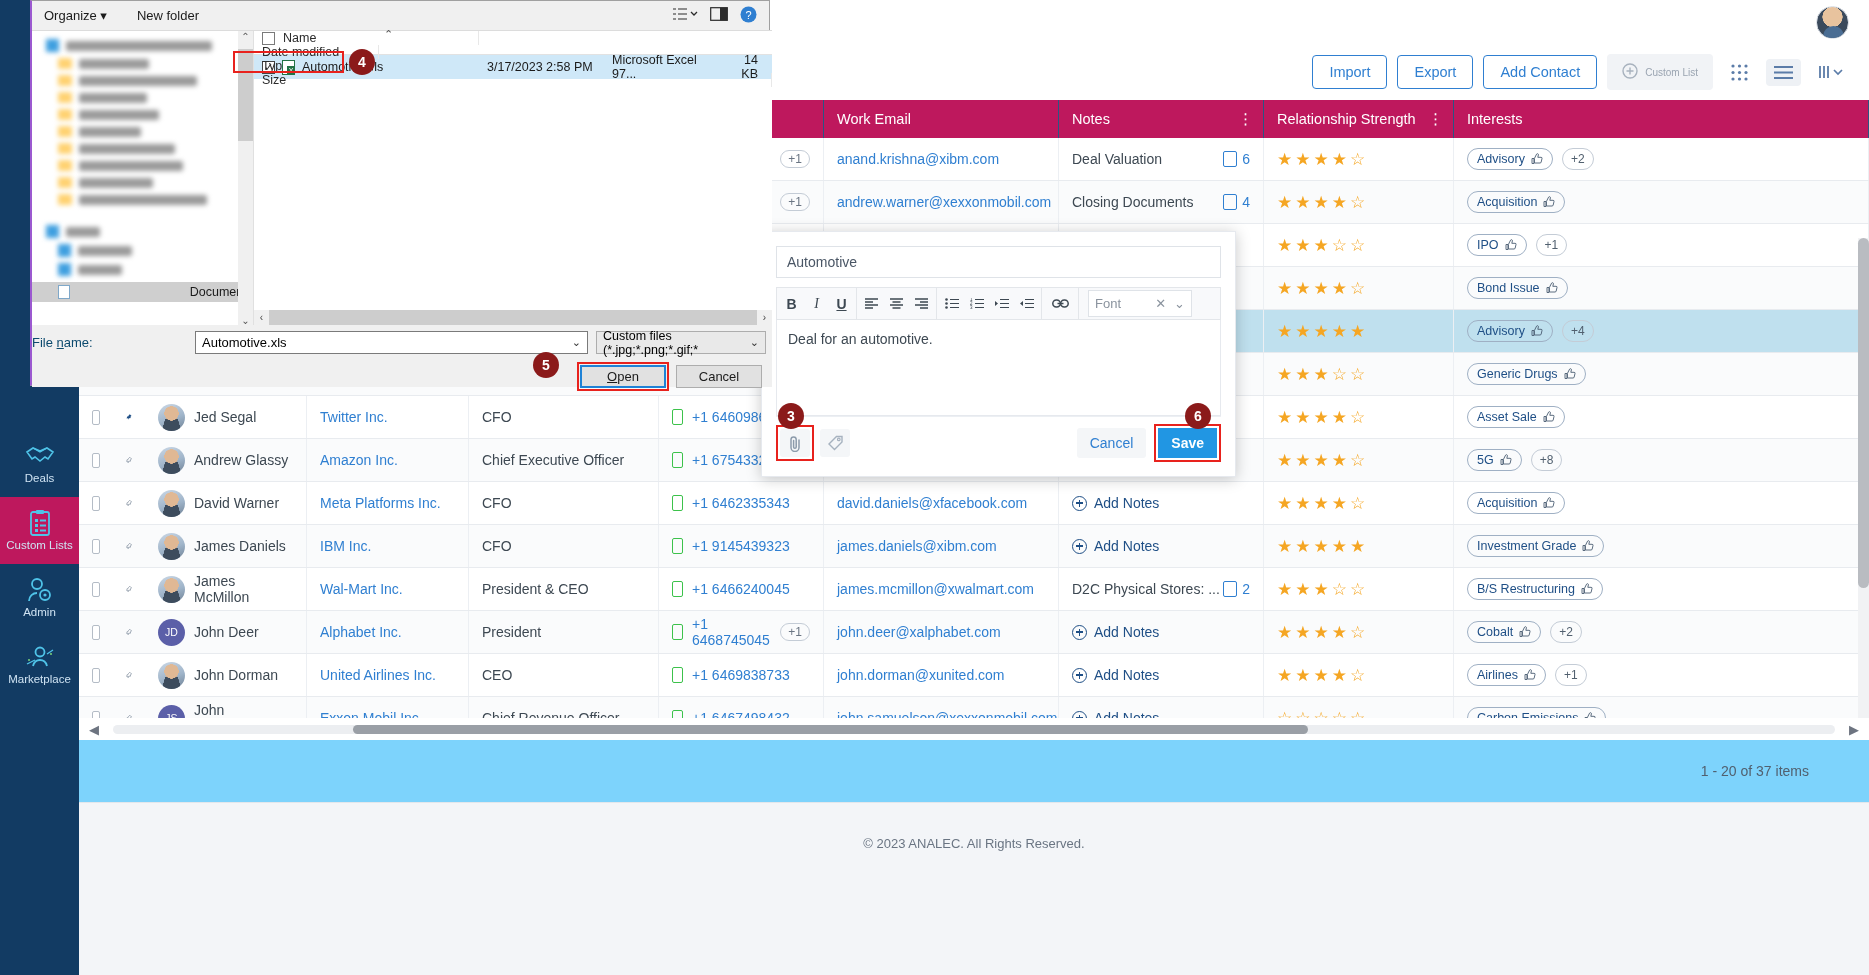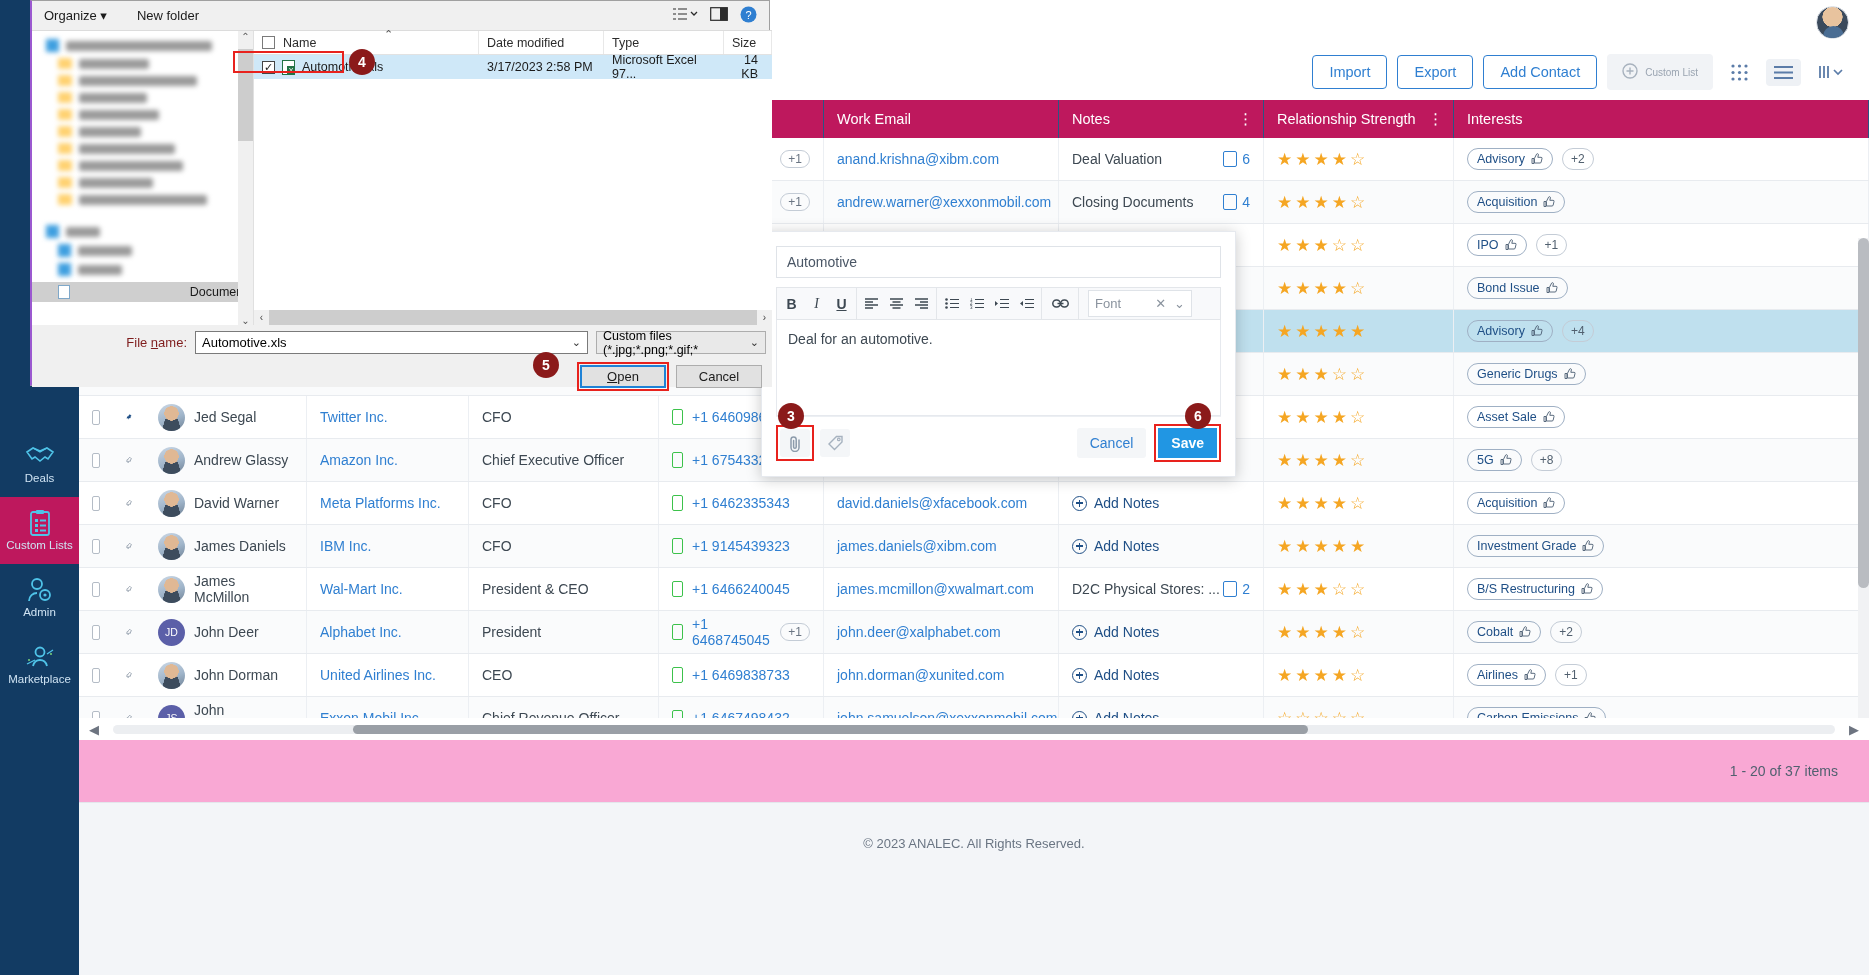--- a/index.html
+++ b/index.html
@@ -85,22 +85,22 @@
     display: flex; align-items: center; padding: 0 10px; }
   #hscroll .track { flex: 1; height: 9px; background: #eceef1; border-radius: 5px; margin: 0 14px; position: relative; }
   #hscroll .thumb { position: absolute; left: 240px; width: 955px; height: 9px; background: #9a9fa6; border-radius: 5px; }
   .sarrow { color: #6d7480; font-size: 13px; }
 
   
   #vscroll { position: absolute; right: 0; top: 138px; width: 11px; height: 600px; background: #f1f2f4; }
   #vscroll .vthumb { position: absolute; top: 0; width: 11px; height: 350px; background: #b9bcc1; border-radius: 6px; }
 
   
-  #paging { position: absolute; left: 0; top: 740px; width: 1790px; height: 62px; background: #f9a8d4;
-    display: flex; align-items: center; justify-content: flex-end; padding-right: 31px;
+  #paging { position: absolute; left: 0; top: 740px; width: 1790px; height: 62px; background: #7dd3fc;
+    display: flex; align-items: center; justify-content: flex-end; padding-right: 60px;
     font-size: 14px; color: #51606f; }
   #footer { position: absolute; left: 0; top: 802px; width: 1790px; height: 173px; background: #f3f5f8;
     border-top: 1px solid #e3e7ec; }
   #copyright { position: absolute; top: 33px; width: 100%; text-align: center; font-size: 13px; color: #6a7583; }
 
   
   #notepop {
     position: absolute; left: 761px; top: 231px; width: 475px; height: 246px; background: #fff;
     box-shadow: 0 2px 14px rgba(0,0,0,.22); border: 1px solid #e6e9ee; z-index: 40;
   }
@@ -142,33 +142,33 @@
   .tree-row.sel { background: #cfcfcf; justify-content: space-between; }
   .blur { filter: blur(2.6px); }
   .folder { width: 14px; height: 11px; background: #ffd271; border-radius: 1px 2px 1px 1px; flex: none; }
   .bluesq { width: 13px; height: 13px; background: #3f9fe0; flex: none; }
   .docico { width: 12px; height: 14px; background: #fff; border: 1px solid #7fa8c9; flex: none; }
   .tree-txt { height: 10px; border-radius: 2px; background: #9a9a9a; }
   #tree-scroll { position: absolute; right: 0; top: 0; width: 15px; height: 295px; background: #f0f0f0; }
   #tree-scroll .thumb { position: absolute; top: 18px; width: 15px; height: 92px; background: #cdcdcd; }
 
   #fd-list { flex: 1; position: relative; }
-  #fd-cols { display: flex; height: 24px; border-bottom: 1px solid #e2e2e2; font-size: 12.5px; color: #2b2b2b; }
+  #fd-cols { display: flex; height: 24px; border-bottom: 1px solid #e2e2e2; font-size: 12.5px; color: #2b2b2b; flex-direction: column; }
   .fcol { display: flex; align-items: center; padding: 0 8px; border-right: 1px solid #e8e8e8; position: relative; }
   #fd-filerow { display: flex; height: 24px; background: #cfe8f8; font-size: 12.5px; color: #1b1b1b; align-items: center; }
   .xlsico { width: 13px; height: 15px; background: #fff; border: 1px solid #217346; position: relative; flex: none; }
   .xlsico::after { content:"X"; position:absolute; right:-1px; bottom:-1px; width:8px; height:9px;
     background:#217346; color:#fff; font-size:7px; line-height:9px; text-align:center; }
   #fd-listhscroll { position: absolute; left: 0; bottom: 0; width: 100%; height: 15px; background: #f0f0f0;
     display: flex; align-items: center; }
   #fd-listhscroll .track { flex: 1; height: 15px; background: #cdcdcd; }
 
   #fd-foot { position: absolute; left: 0; top: 324px; width: 740px; height: 62px; background: #f0f0f0; }
   #fd-namerow { display: flex; align-items: center; position: absolute; left: 0; top: 6px; width: 740px; gap: 8px; }
-  #fd-namelbl { width: 155px; text-align: right; font-size: 13px; color: #7f1d1d; }
+  #fd-namelbl { width: 155px; text-align: left; font-size: 13px; color: #0c4a6e; }
   #fd-nameinput { width: 393px; height: 23px; border: 1px solid #7a7a7a; background: #fff;
     display: flex; align-items: center; padding: 0 6px; font-size: 13px; position: relative; }
   #fd-typesel { width: 170px; height: 23px; border: 1px solid #adadad; background: #e9e9e9;
     display: flex; align-items: center; justify-content: space-between; padding: 0 6px; font-size: 12.5px; }
   #fd-btnrow { position: absolute; right: 10px; top: 37px; display: flex; align-items: center; gap: 7px; }
   #open-wrap { border: 2.5px solid #e8221d; padding: 1px; }
   .win-btn { width: 86px; height: 23px; background: #e1e1e1; border: 1px solid #adadad;
     font-size: 13px; display: flex; align-items: center; justify-content: center; color: #1b1b1b; cursor: pointer; }
   .win-btn.primary { border: 2px solid #1e82d6; background: #e1e1e1; }
 

